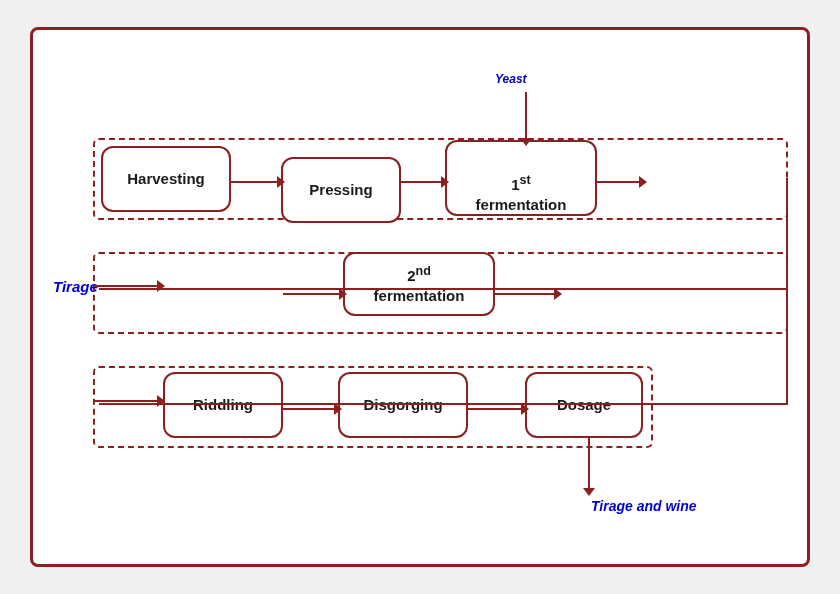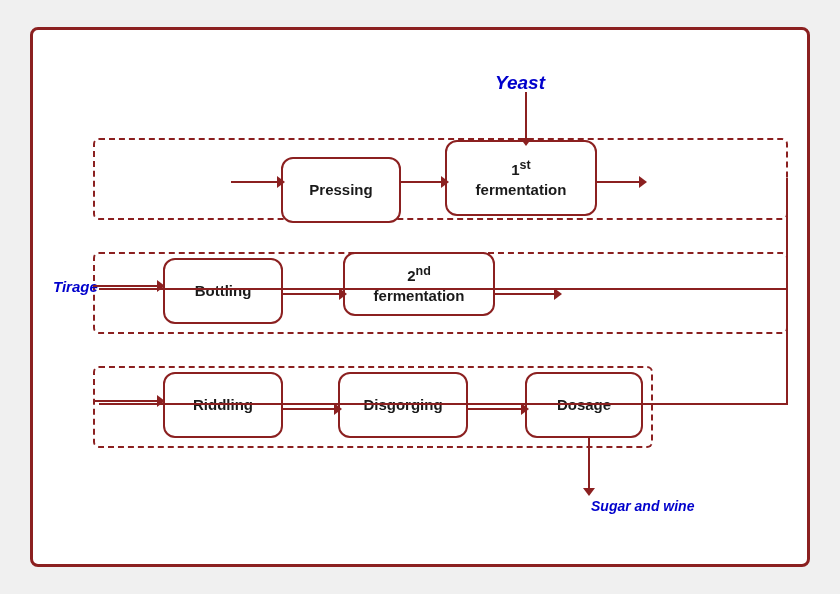--- a/index.html
+++ b/index.html
@@ -109,21 +109,21 @@
       border-right: 6px solid transparent;
       border-top: 8px solid #8b2020;
     }
 
     
     .label-yeast {
       position: absolute;
       top: 42px;
       left: 462px;
       color: #0000cc;
-      font-size: 19px;
+      font-size: 12px;
       font-weight: bold;
       font-style: italic;
     }
     .label-tirage {
       position: absolute;
       top: 248px;
       left: 20px;
       color: #0000cc;
       font-size: 15px;
       font-weight: bold;
@@ -160,54 +160,54 @@
   </style>
 </head>
 <body>
 
 <div class="diagram-outer">
 
   <div class="dashed-line-row1"></div>
   <div class="dashed-line-row2"></div>
   <div class="dashed-line-row3"></div>
 
+  <div class="node" style="left:68px; top:116px; width:130px; height:66px;">
+    <span>Harvesting</span>
+  </div>
 
   <div class="node" style="left:248px; top:116px; width:120px; height:66px;margin-top:11px;">
     <span>Pressing</span>
   </div>
 
-  <div class="node" style="left:412px; top:110px; width:152px; height:76px;">
+  <div class="node" style="left:412px; top:110px; width:152px; height:76px;align-items:flex-end;">
     <span>1<sup>st</sup><br>fermentation</span>
   </div>
 
 
-  <div class="node" style="left:130px; top:228px; width:120px; height:66px;">
-    <span>Bottling</span>
-  </div>
 
   <div class="node" style="left:310px; top:222px; width:152px; height:64px;">
     <span>2<sup>nd</sup><br>fermentation</span>
   </div>
 
 
   <div class="node" style="left:130px; top:342px; width:120px; height:66px;">
     <span>Riddling</span>
   </div>
 
   <div class="node" style="left:305px; top:342px; width:130px; height:66px;">
     <span>Disgorging</span>
   </div>
 
   <div class="node" style="left:492px; top:342px; width:118px; height:66px;">
     <span>Dosage</span>
   </div>
 
   <div class="label-yeast">Yeast</div>
   <div class="label-tirage">Tirage</div>
-  <div class="label-sugar">Sugar and wine</div>
+  <div class="label-sugar">Tirage and wine</div>
 
   <div class="arrow arr-h" style="left:198px; top:146px;">
     <div class="arrow-line" style="width:46px;"></div>
     <div class="arrow-head"></div>
   </div>
 
   <div class="arrow arr-h" style="left:368px; top:146px;">
     <div class="arrow-line" style="width:40px;"></div>
     <div class="arrow-head"></div>
   </div>

